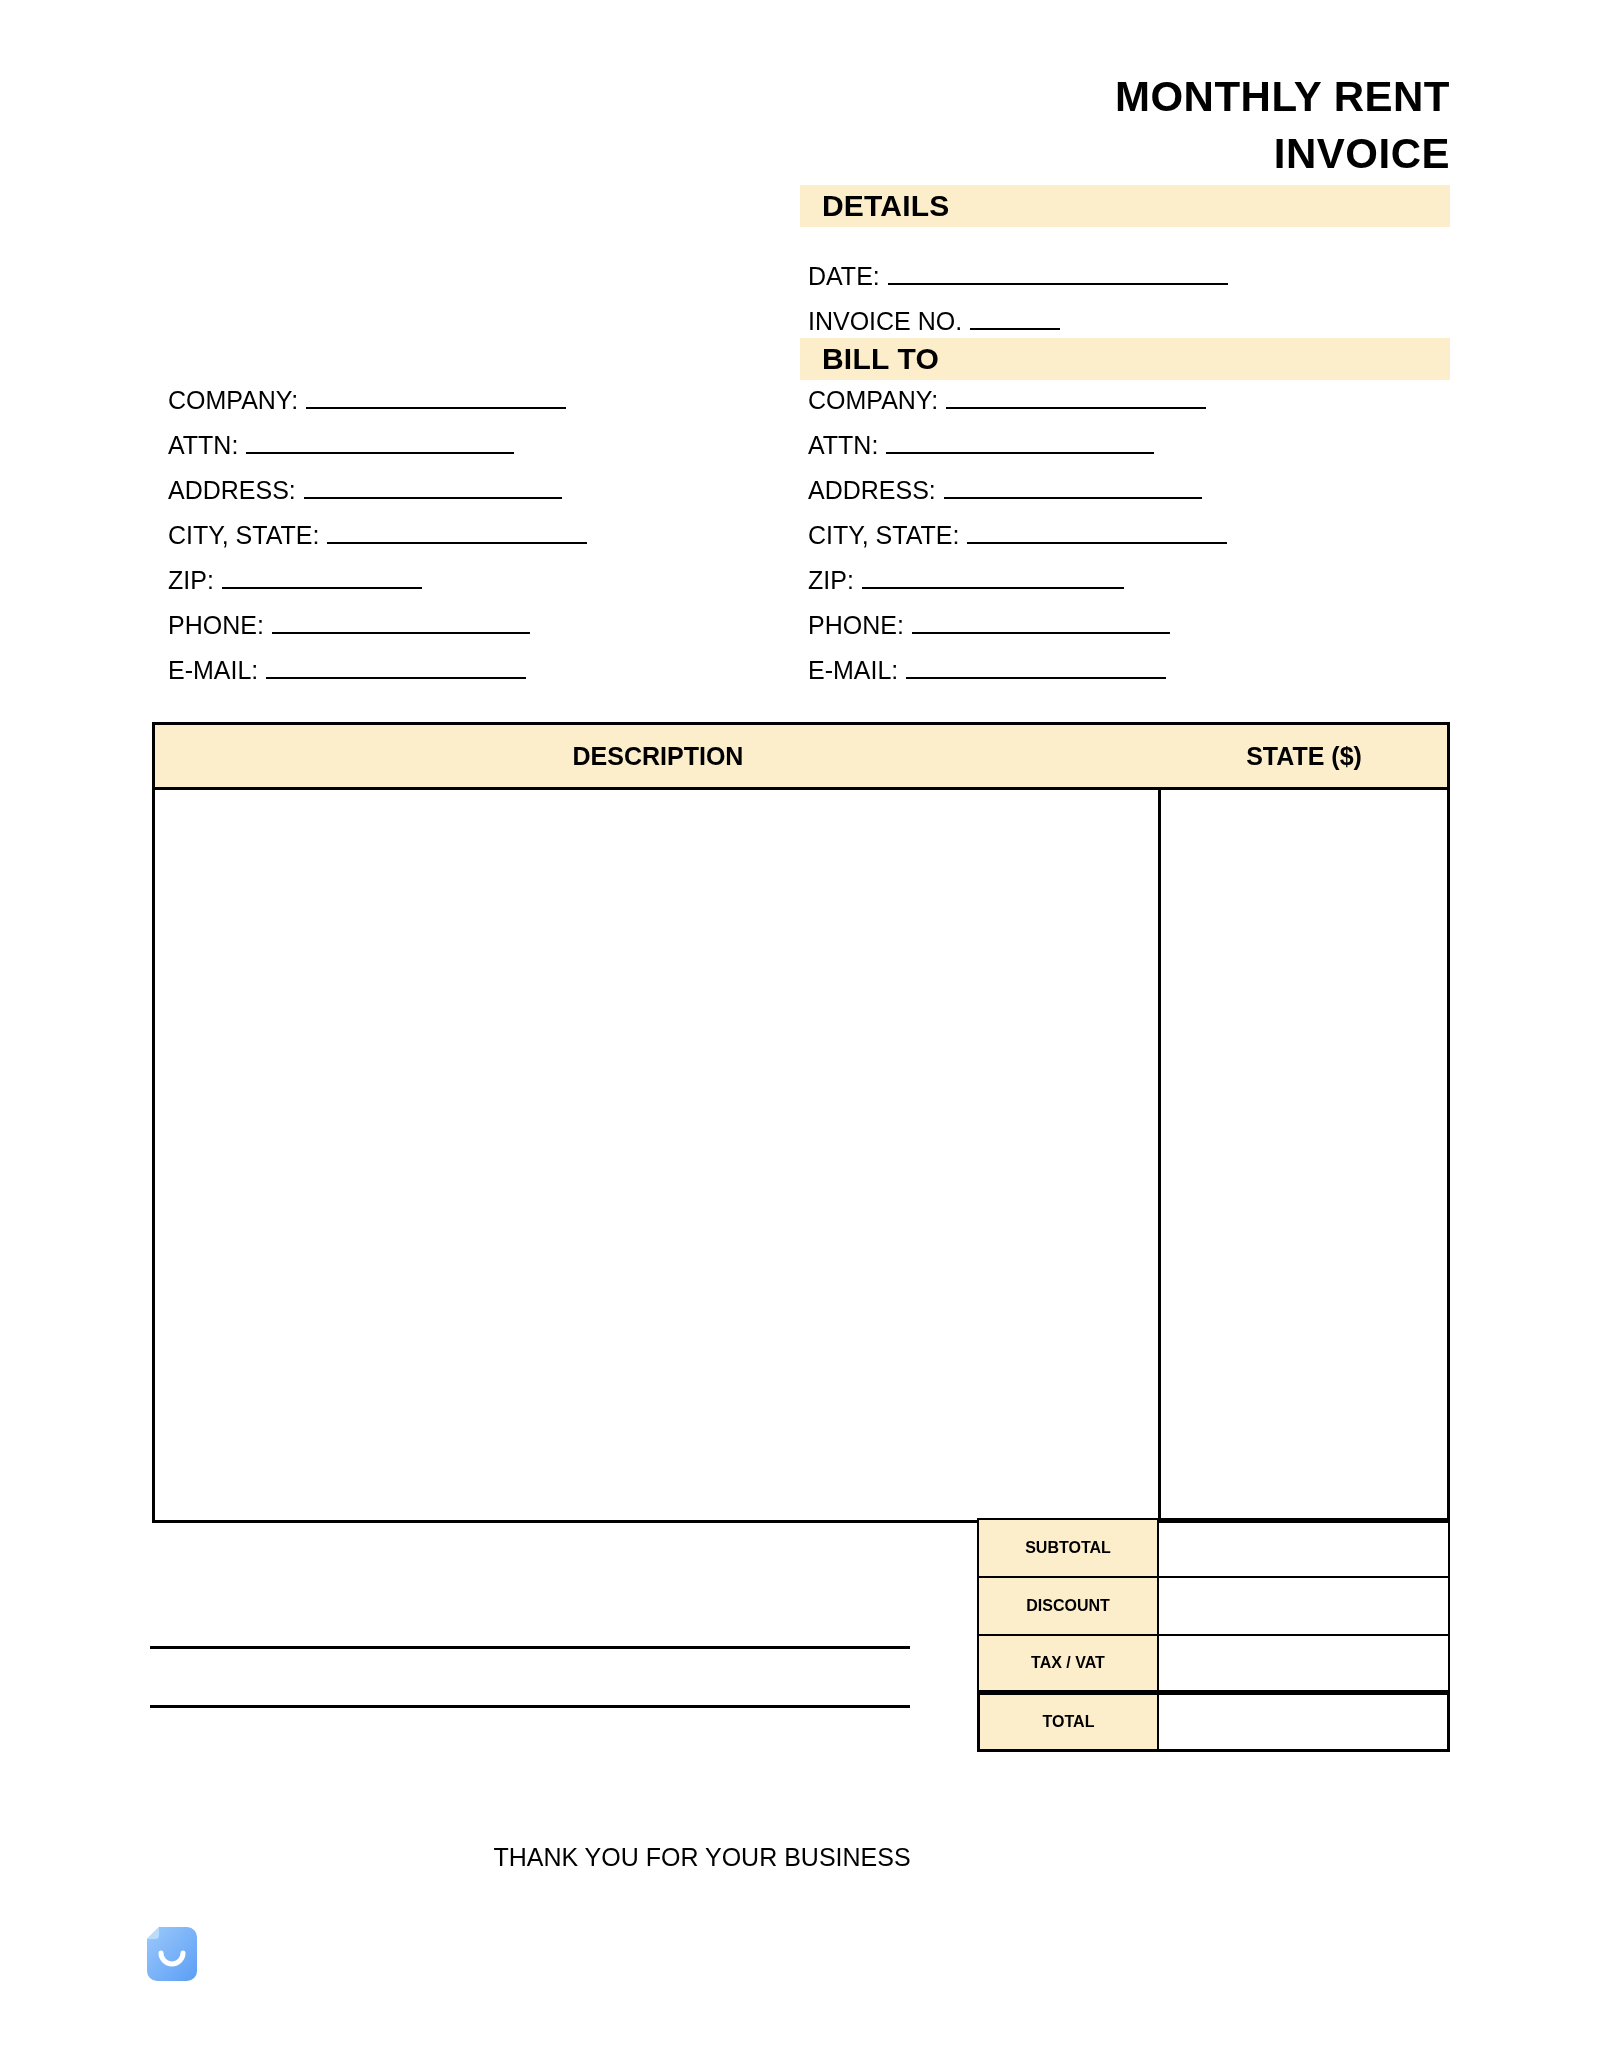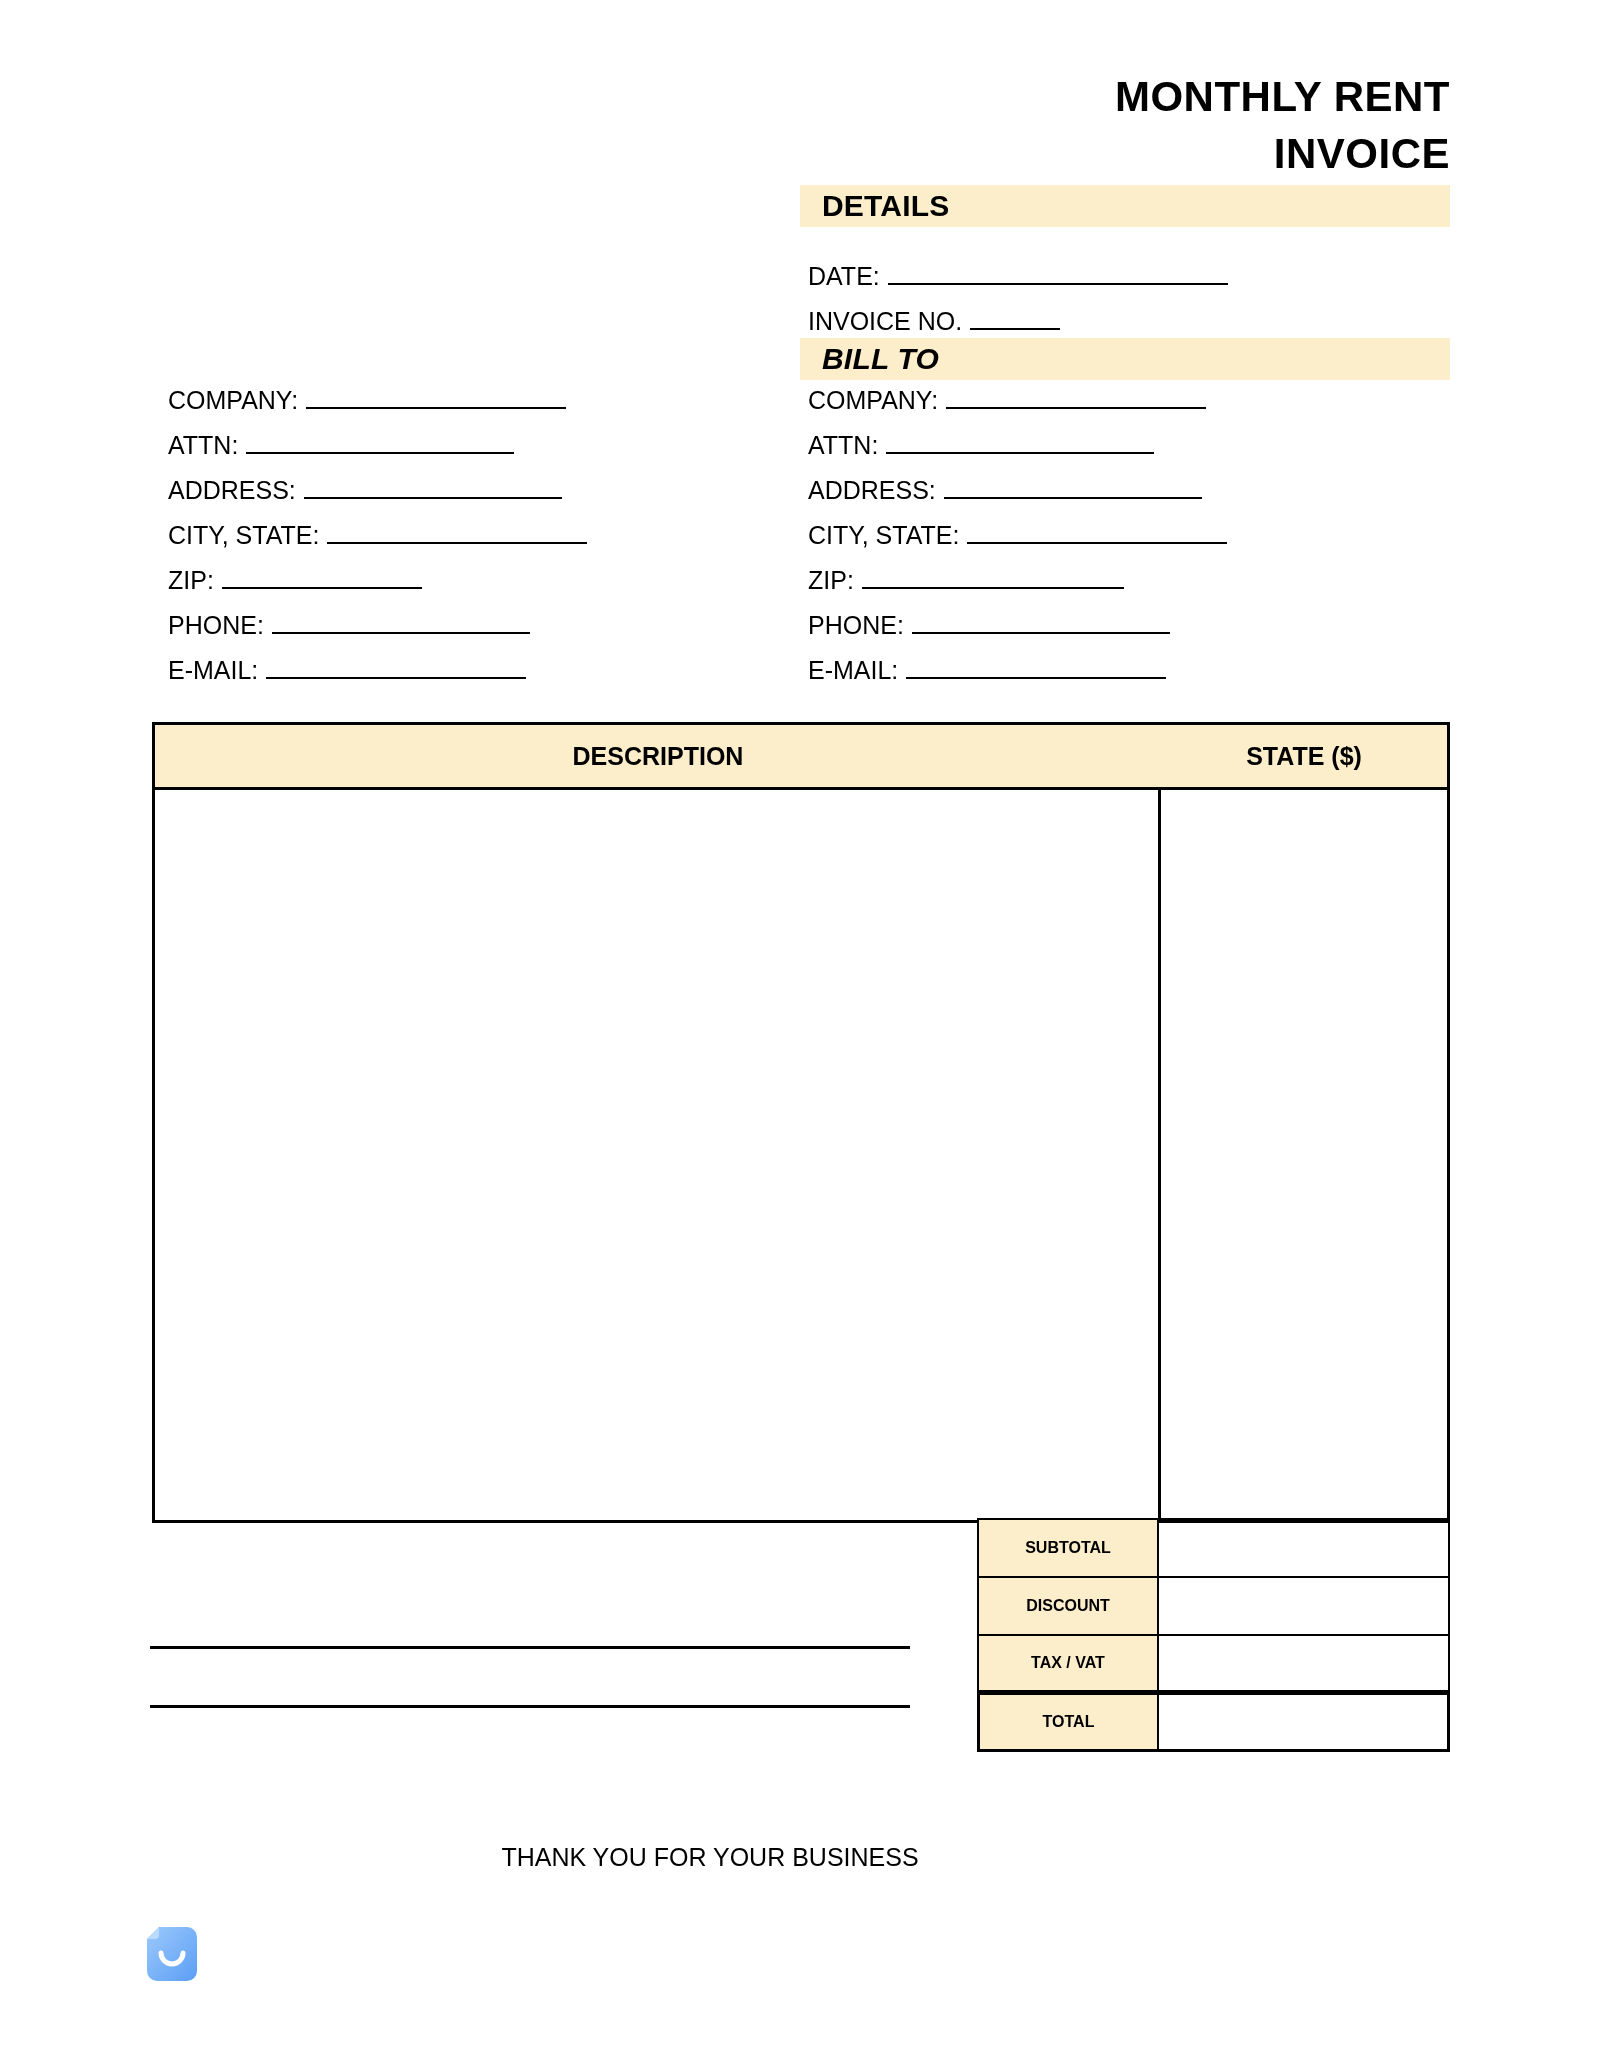--- a/index.html
+++ b/index.html
@@ -50,21 +50,21 @@
   }
   .band-label {
     font-size: 30px;
     font-weight: bold;
     padding-left: 22px;
     letter-spacing: 0.2px;
   }
 
   #details-band { left: 800px; top: 185px; width: 650px; }
   #from-band    { left: 160px; top: 338px; width: 585px; }
-  #billto-band  { left: 800px; top: 338px; width: 650px; font-style: italic; }
+  #billto-band  { left: 800px; top: 338px; width: 650px; }
 
   
   .fieldgroup {
     position: absolute;
   }
   #details-fields { left: 800px; top: 232px; margin-top: 29px; }
   #from-fields    { left: 160px; top: 385px; }
   #billto-fields  { left: 800px; top: 385px; }
 
   .field-row {
@@ -205,21 +205,21 @@
   }
   .notes-line {
     border-bottom: 3px solid #000;
     height: 56px;
     width: 760px;
   }
 
   
   #footer-thanks {
     position: absolute;
-    left: 8px;
+    left: 0;
     top: 1843px;
     width: 1404px;
     text-align: center;
     font-size: 25px;
   }
 
   
   #logo {
     position: absolute;
     left: 145px;

